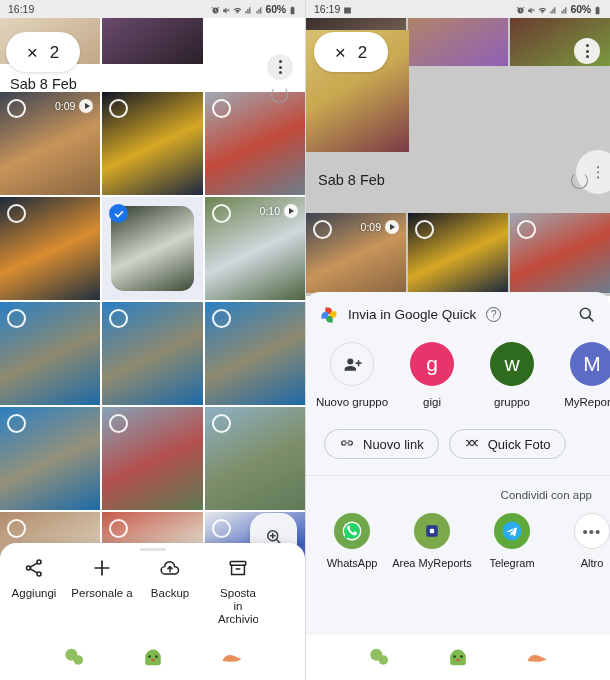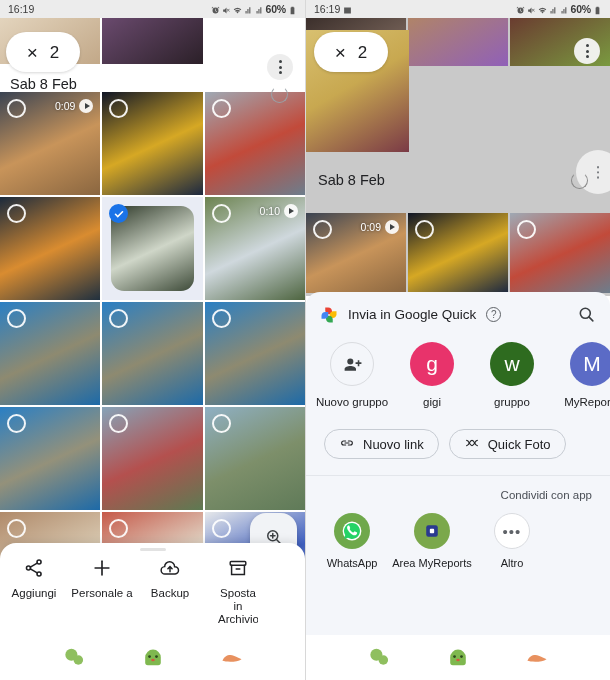--- a/index.html
+++ b/index.html
@@ -788,20 +788,29 @@
           <div class="app">
             <div class="appic" style="background: rgb(123, 168, 75);">
               <svg viewBox="0 0 36 36" style="width:26px;height:26px">
                 <rect x="10" y="10" width="16" height="16" rx="3" fill="#2a3a8f"></rect>
                 <rect x="15" y="15" width="6" height="6" rx="1.2" fill="#fff"></rect>
               </svg>
             </div>
             <div class="aname">Area MyReports</div>
           </div>
           <div class="app">
+            <div class="appic" style="background: rgb(95, 168, 59);">
+              <svg viewBox="0 0 36 36" style="width:26px;height:26px">
+                <circle cx="18" cy="18" r="13" fill="#2AABEE"></circle>
+                <path d="M11 18.2l13-5c.6-.2 1.1.1.9.9l-2.2 10.4c-.2.7-.6.9-1.2.6l-3.4-2.5-1.6 1.6c-.2.2-.4.3-.7.3l.3-3.6 6.5-5.9c.3-.2-.1-.4-.4-.2l-8 5-3.4-1.1c-.7-.2-.7-.7.2-1z" fill="#fff"></path>
+              </svg>
+            </div>
+            <div class="aname">Telegram</div>
+          </div>
+          <div class="app">
             <div class="appic more">•••</div>
             <div class="aname">Altro</div>
           </div>
         </div>
     </div>
 
     <div class="navbar" id="nav-right">
         <span class="blob"><svg viewBox="0 0 30 24">
             <circle cx="12" cy="9" r="7" fill="#8fbf5f"></circle>
             <circle cx="20" cy="15" r="5.5" fill="#8fbf5f"></circle>

